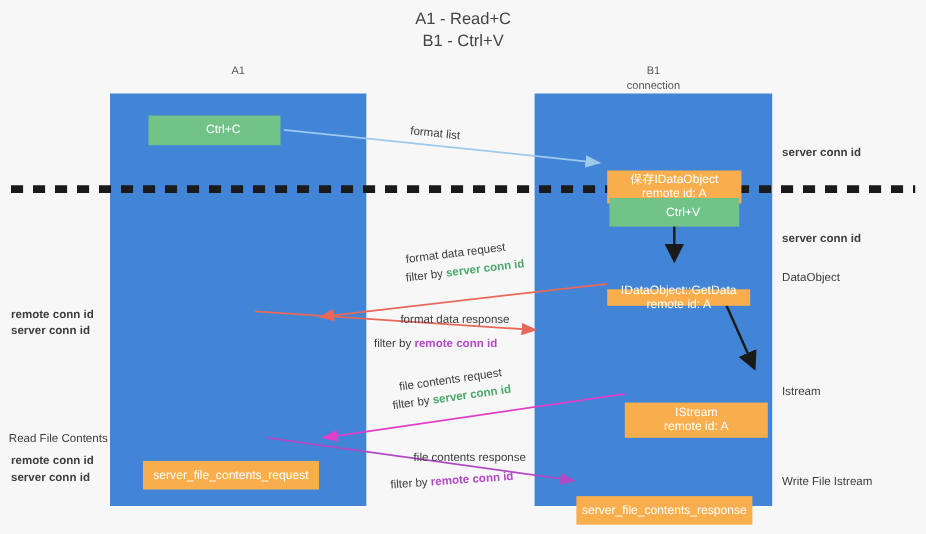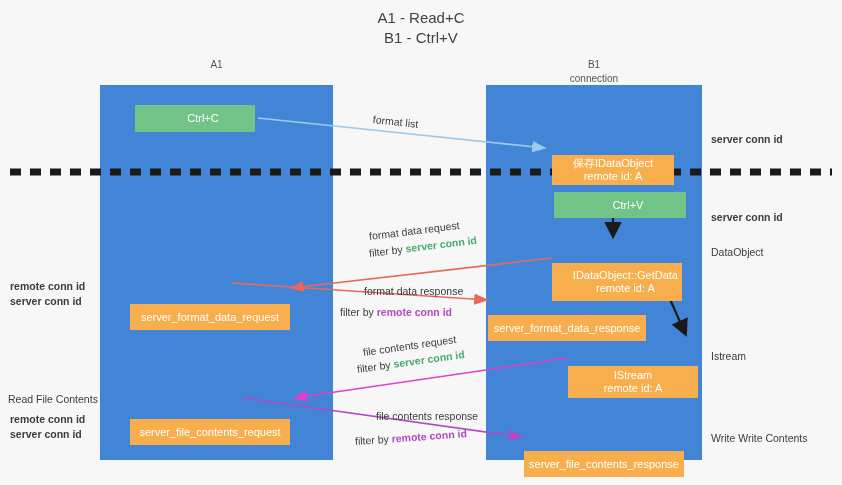--- a/index.html
+++ b/index.html
@@ -124,45 +124,39 @@
     <span class="inner">Ctrl+C</span>
   </div>
 
   <div class="node orange" style="left:552px;top:128px;width:122px;height:30px;">
     <span class="inner">
       <span>保存IDataObject</span><br>
       <span>remote id: A</span>
     </span>
   </div>
 
-  <div class="node green" style="left:554px;top:180px;width:132px;height:26px;margin-top:12px;">
+  <div class="node green" style="left:554px;top:180px;width:118px;height:26px;">
     <span class="inner">Ctrl+V</span>
   </div>
 
-  <div class="node orange" style="left:552px;top:236px;width:130px;height:38px;justify-content:flex-end;">
+  <div class="node orange" style="left:552px;top:236px;width:130px;height:15px;">
     <span class="inner">
       <span>IDataObject::GetData</span><br>
       <span>remote id: A</span>
     </span>
   </div>
 
   <div class="node orange" style="left:568px;top:339px;width:130px;height:32px;">
     <span class="inner">
       <span>IStream</span><br>
       <span>remote id: A</span>
     </span>
   </div>
 
-  <div class="node orange" style="left:130px;top:277px;width:160px;height:26px;">
-    <span class="inner">server_format_data_request</span>
-  </div>
-
-  <div class="node orange" style="left:488px;top:288px;width:158px;height:26px;">
-    <span class="inner">server_format_data_response</span>
-  </div>
+
 
   <div class="node orange" style="left:130px;top:392px;width:160px;height:26px;">
     <span class="inner">server_file_contents_request</span>
   </div>
 
   <div class="node orange" style="left:524px;top:424px;width:160px;height:26px;">
     <span class="inner">server_file_contents_response</span>
   </div>
 
   <div class="flab rot" style="left:373px;top:112px;transform:rotate(6deg);">
@@ -194,21 +188,21 @@
     <span>file contents response</span>
   </div>
   <div class="flab rot" style="left:355px;top:434px;transform:rotate(-4deg);">
     <span>filter by </span><span class="purple-t">remote conn id</span>
   </div>
 
   <div class="side-lab green-t" style="left:711px;top:132px;">server conn id</div>
   <div class="side-lab green-t" style="left:711px;top:210px;">server conn id</div>
   <div class="side-lab" style="left:711px;top:245px;">DataObject</div>
   <div class="side-lab" style="left:711px;top:349px;">Istream</div>
-  <div class="side-lab" style="left:711px;top:431px;">Write Write Contents</div>
+  <div class="side-lab" style="left:711px;top:431px;">Write File Istream</div>
 
   <div class="side-lab purple-t" style="left:10px;top:279px;">remote conn id</div>
   <div class="side-lab green-t" style="left:10px;top:294px;">server conn id</div>
 
   <div class="side-lab" style="left:8px;top:392px;">Read File Contents</div>
   <div class="side-lab purple-t" style="left:10px;top:412px;">remote conn id</div>
   <div class="side-lab green-t" style="left:10px;top:427px;">server conn id</div>
 
 </div>
 

